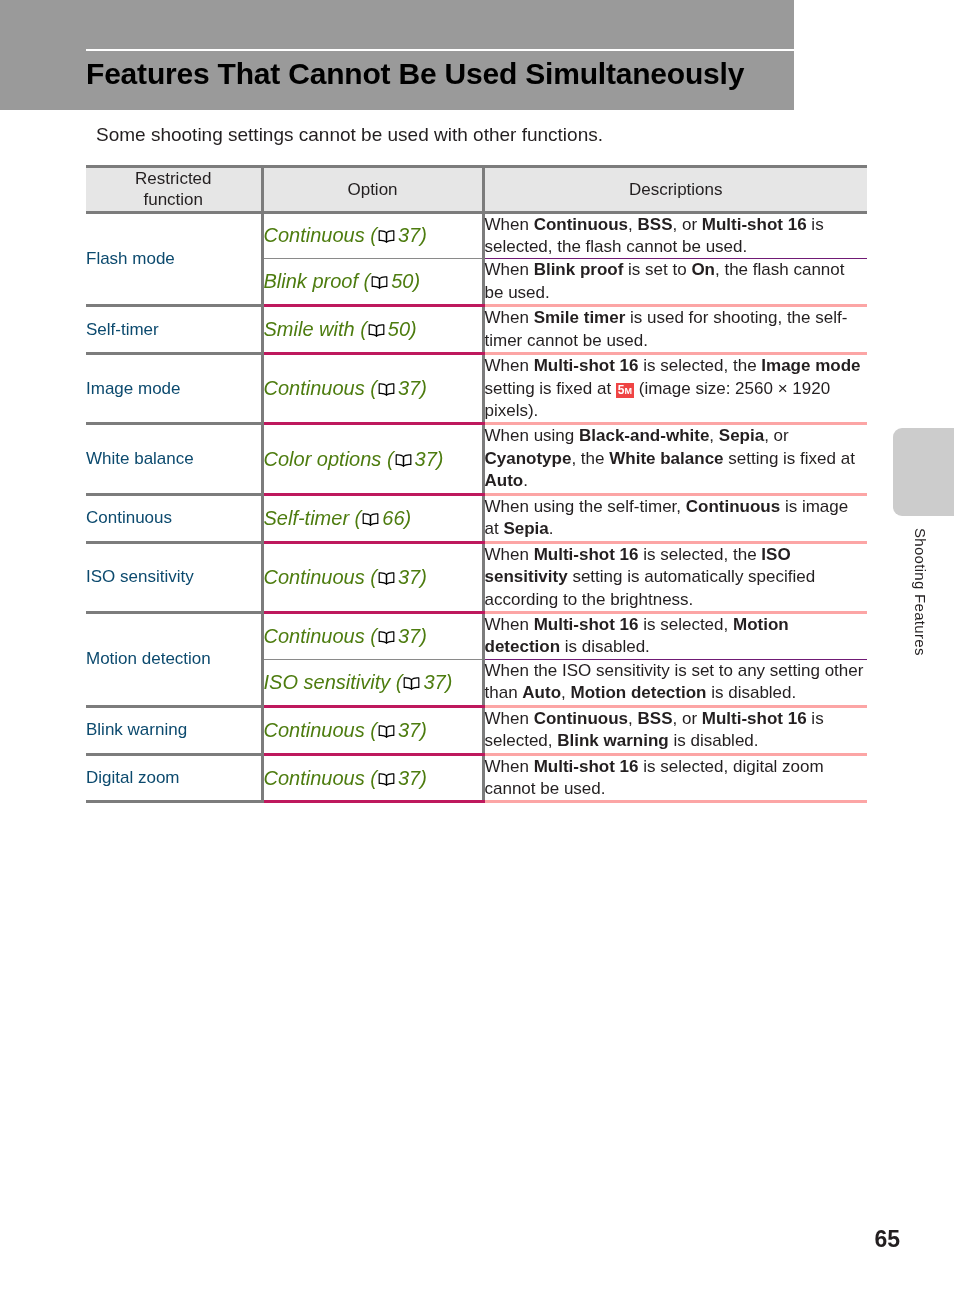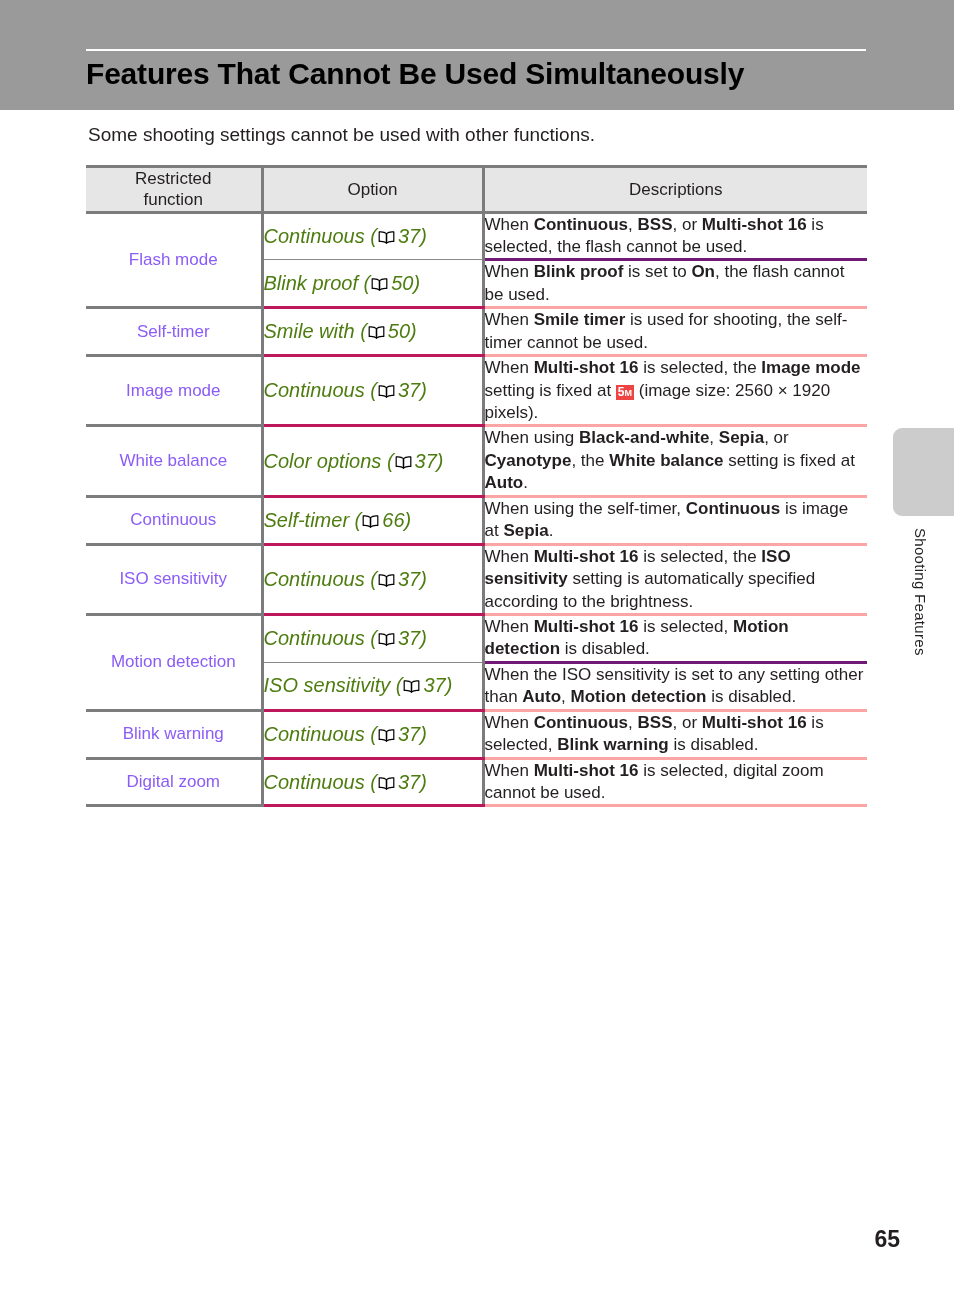--- a/index.html
+++ b/index.html
@@ -14,21 +14,21 @@
     font-family: "Liberation Sans", sans-serif;
     color: #000000;
     overflow: hidden;
   }
 
   
   .header-band {
     position: absolute;
     left: 0;
     top: 0;
-    width: 954px;
+    width: 794px;
     height: 110px;
     background: #9a9a9a;
   }
   .header-rule {
     position: absolute;
     left: 86px;
     top: 49px;
     width: 780px;
     height: 2px;
     background: #ffffff;
@@ -40,21 +40,21 @@
     font-size: 30px;
     font-weight: bold;
     letter-spacing: -0.2px;
     color: #000000;
     white-space: nowrap;
   }
 
   
   .intro {
     position: absolute;
-    left: 88px;
+    left: 96px;
     top: 124px;
     font-size: 19px;
     color: #231f20;
     white-space: nowrap;
   }
 
   
   .table-wrap {
     position: absolute;
     left: 86px;
@@ -84,36 +84,36 @@
     line-height: 1.25;
     padding: 12px 6px 13px 6px;
     color: #231f20;
   }
   .hdr-row th.sep-r { border-right: 3px solid #7c7c7c; }
 
   td.fn {
     border-bottom: 3px solid #7c7c7c;
     border-right: 3px solid #7c7c7c;
     font-size: 17px;
-    color: #8b5cf6;
+    color: #0c4a6e;
     padding: 6px 0 6px 12px;
-    text-align: center;
+    text-align: left;
   }
   td.opt {
     border-bottom: 1px solid #8a8a8a;
     border-right: 3px solid #7c7c7c;
     font-size: 20px;
     color: #4d7c0f;
     padding: 10px 8px 10px 14px;
     text-align: left;
     font-style: italic;
   }
   td.opt.rowend { border-bottom: 3px solid #be185d; }
   td.desc {
-    border-bottom: 3px solid #701a75;
+    border-bottom: 1px solid #701a75;
     font-size: 17px;
     color: #231f20;
     padding: 10px 12px 10px 12px;
     line-height: 1.32;
     text-align: left;
   }
   td.desc.rowend { border-bottom: 3px solid #fca5a5; }
 
   td.desc b { font-weight: bold; }
 

